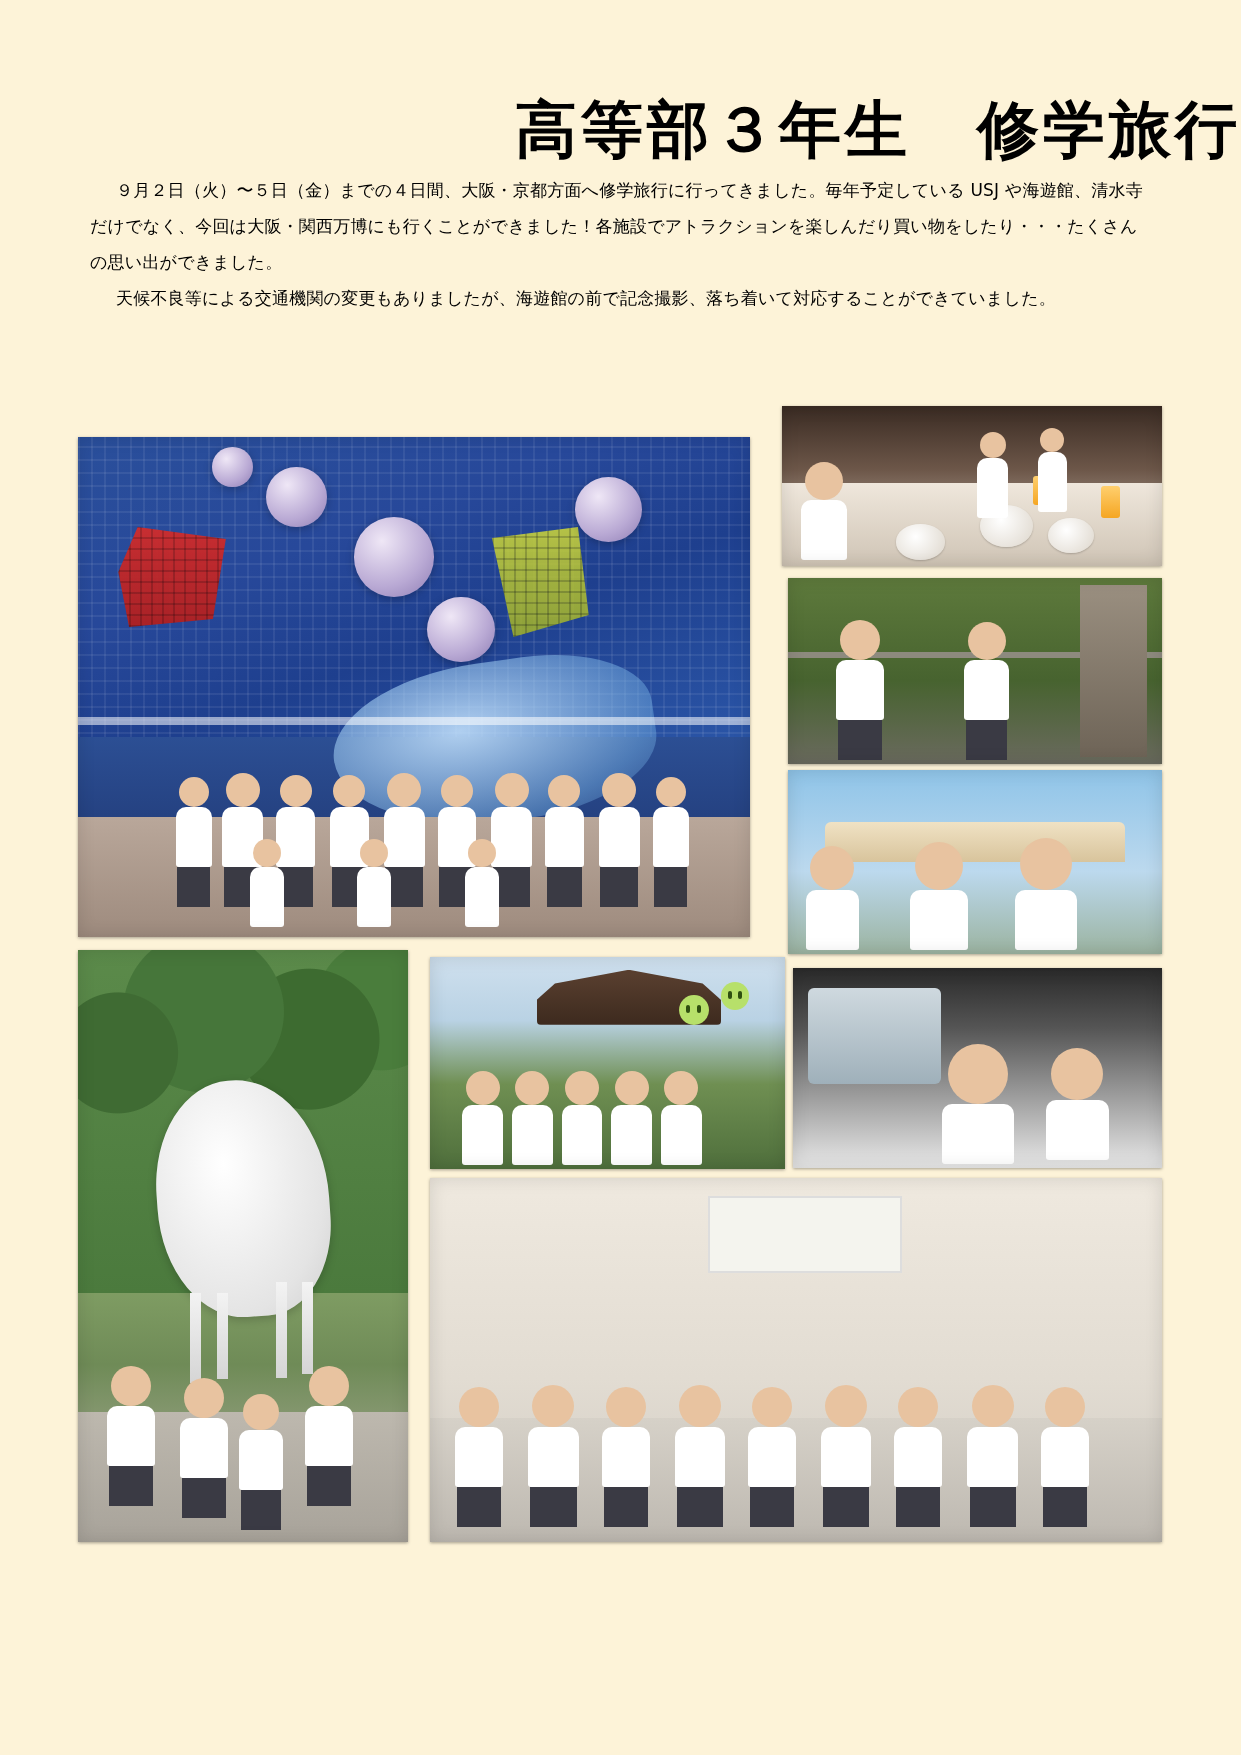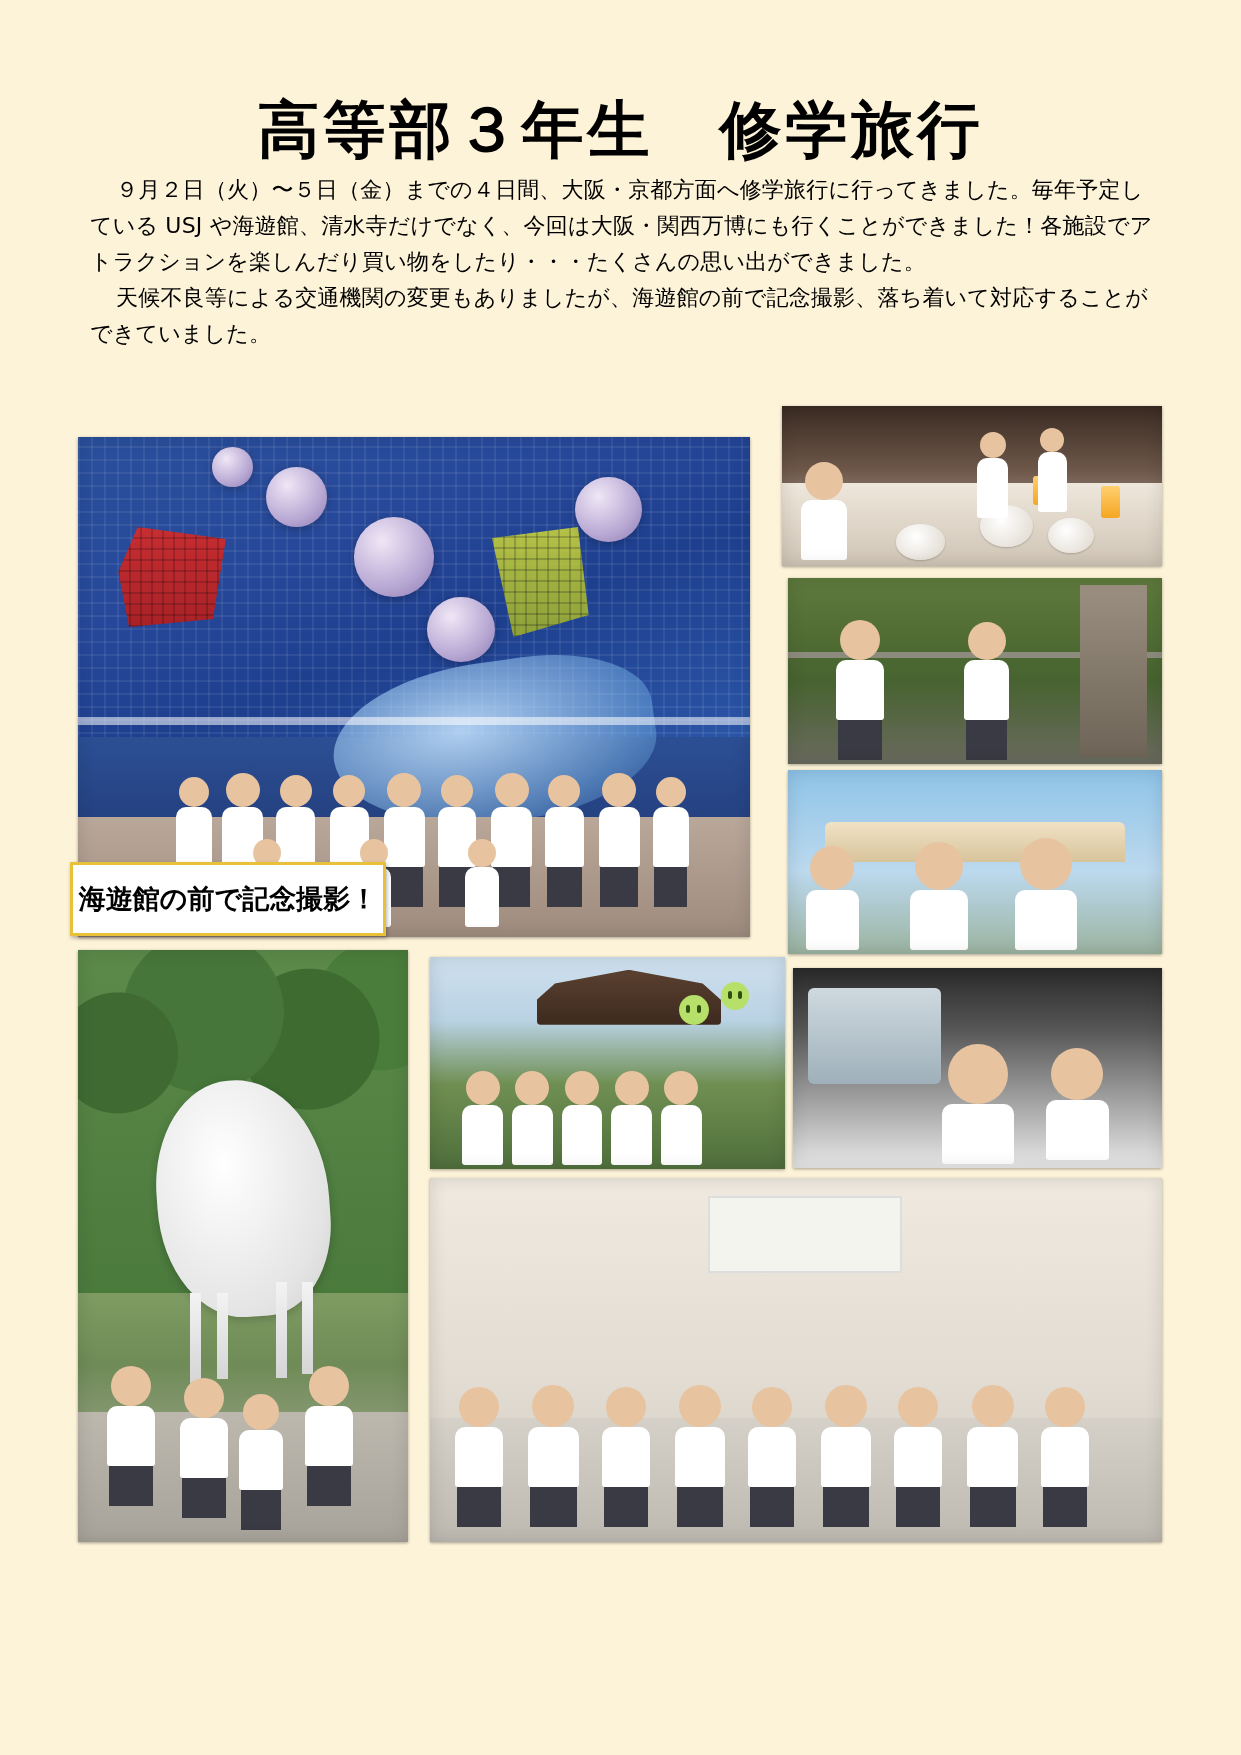--- a/index.html
+++ b/index.html
@@ -20,36 +20,36 @@
     height: 1755px;
     box-sizing: border-box;
   }
 
   
   .title {
     position: absolute;
     top: 88px;
     left: 0;
     width: 1241px;
-    text-align: center;
+    text-align: right;
     font-size: 62px;
     font-weight: bold;
     letter-spacing: 4px;
     color: #000;
     font-family: "DejaVu Sans", "Liberation Sans", sans-serif;
     white-space: pre;
   }
 
   
   .body-text {
     position: absolute;
     top: 172px;
     left: 90px;
     width: 1065px;
-    font-size: 22px;
+    font-size: 17px;
     line-height: 36px;
     color: #000;
     font-family: "DejaVu Sans", "Liberation Sans", sans-serif;
     letter-spacing: 0.2px;
   }
   .body-text p {
     margin: 0;
     text-indent: 0;
   }
   .body-text p.indent {
@@ -300,21 +300,20 @@
         <div class="head"></div>
         <div class="torso"></div>
       </div>
     <div class="person" style="left:58%;bottom:2%;width:28px;">
         <div class="head"></div>
         <div class="torso"></div>
       </div>
     <div class="vignette"></div>
   </div>
 
-  <div class="caption-box">海遊館の前で記念撮影！</div>
 
   <div class="photo" id="photo-meal">
     <div class="meal-bg"></div>
     <div class="meal-table"></div>
     <div class="plate" style="left:52%;top:62%;width:14%;height:26%;"></div>
     <div class="plate" style="left:70%;top:70%;width:12%;height:22%;"></div>
     <div class="plate" style="left:30%;top:74%;width:13%;height:22%;"></div>
     <div class="glass" style="left:84%;top:50%;width:5%;height:20%;"></div>
     <div class="glass" style="left:66%;top:44%;width:5%;height:18%;"></div>
     <div class="person" style="left:6%;bottom:4%;width:38px;">

